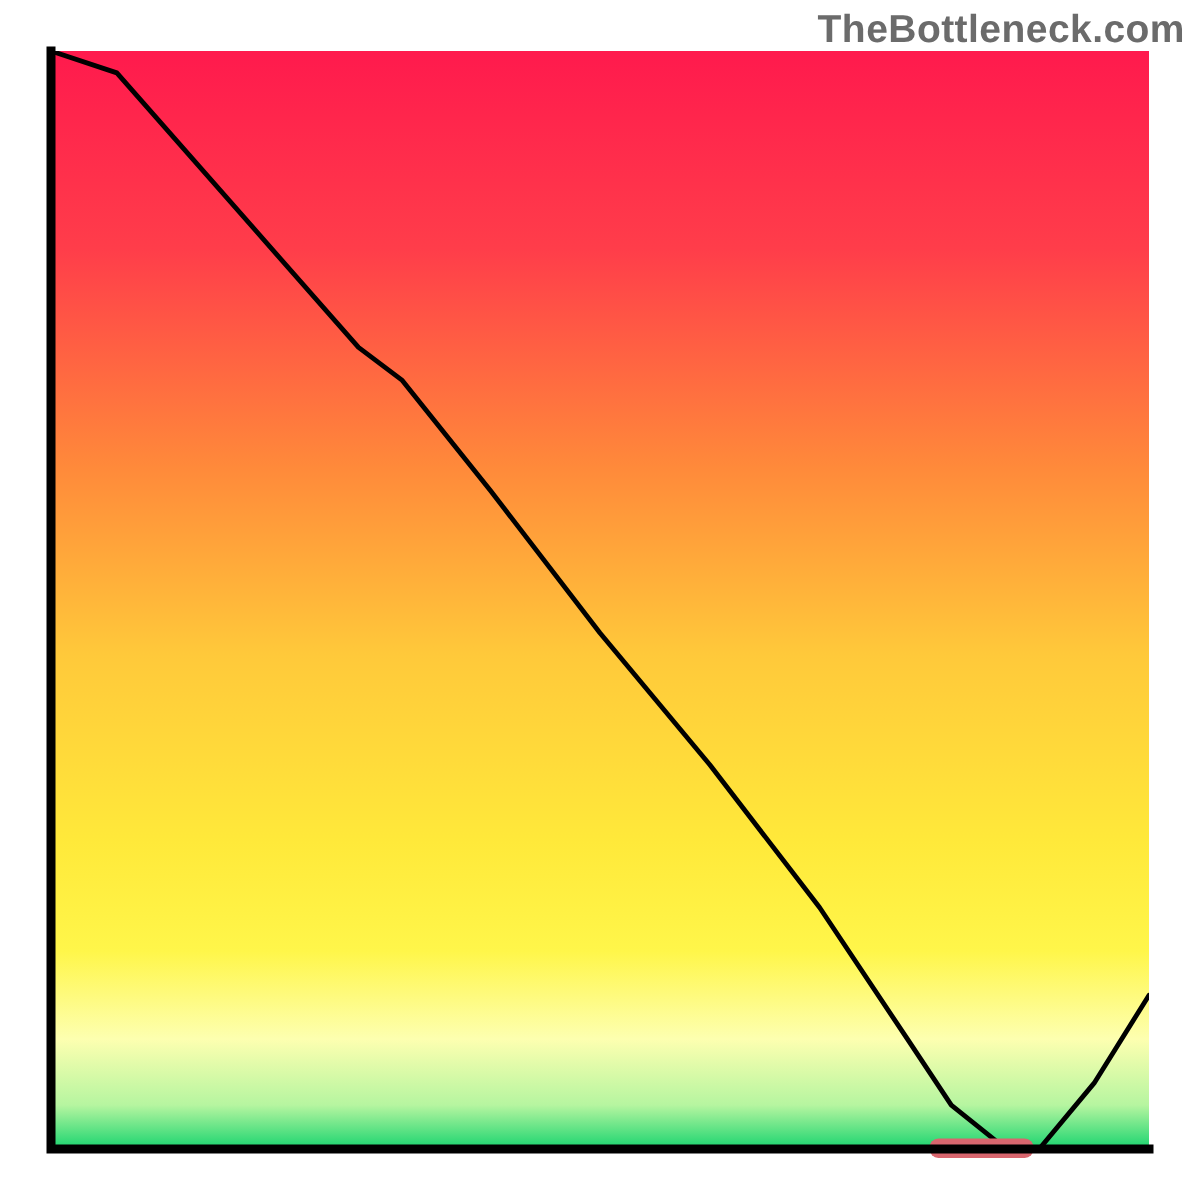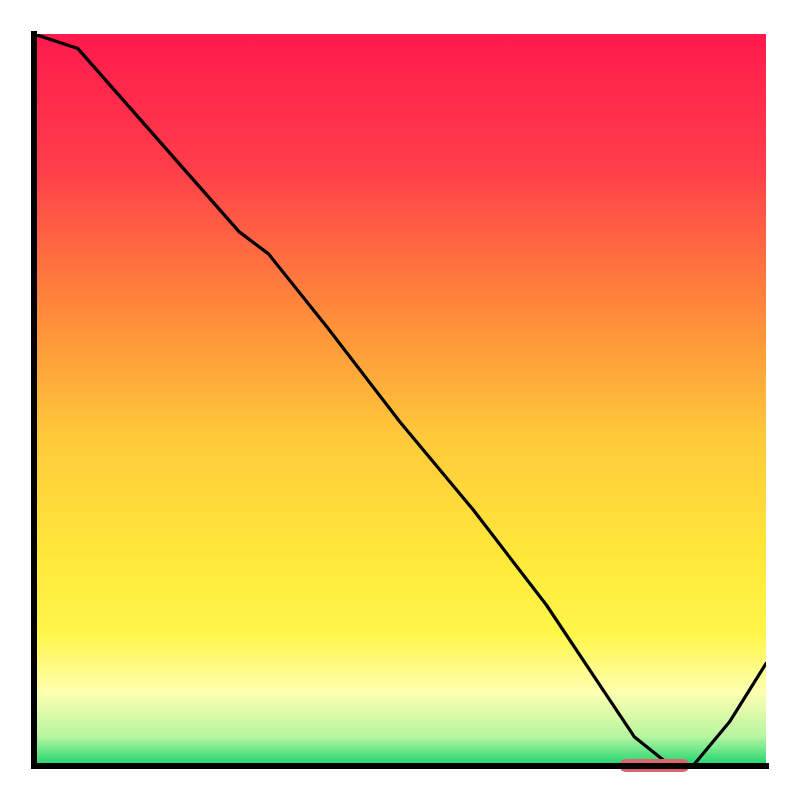--- a/index.html
+++ b/index.html
@@ -54,13 +54,14 @@
 
     <rect id="plotBg" clip-path="url(#plotClip)" fill="url(#bgGrad)" x="34" y="34" width="732" height="732"></rect>
 
     <path id="curvePath" fill="none" stroke="#000" stroke-width="3.2" stroke-linejoin="round" stroke-linecap="round" clip-path="url(#plotClip)" d="M 34.0 34.0 L 77.9 48.6 L 239.0 231.6 L 268.2 253.6 L 326.8 326.8 L 400.0 422.0 L 473.2 509.8 L 546.4 605.0 L 605.0 692.8 L 634.2 736.7 L 670.8 766.0 L 692.8 766.0 L 729.4 722.1 L 766.0 663.5"></path>
 
     <rect id="optRect" rx="6" ry="6" x="619.6" width="69.53999999999996" y="759" height="13" fill="#d9666e"></rect>
 
     <path id="axesPath" fill="none" stroke="#000000" stroke-width="6" stroke-linecap="square" d="M 34 34 L 34 766 L 766 766"></path>
   </svg>
 
+  <div class="watermark">TheBottleneck.com</div>
 </div>
 
 </body></html>

